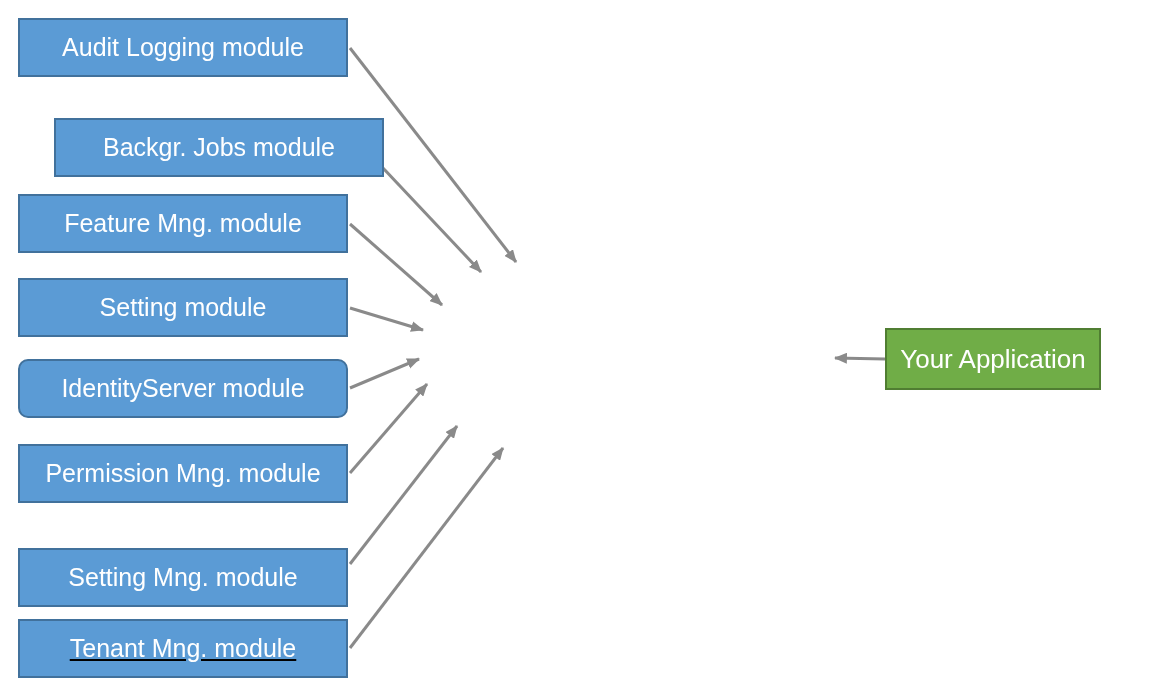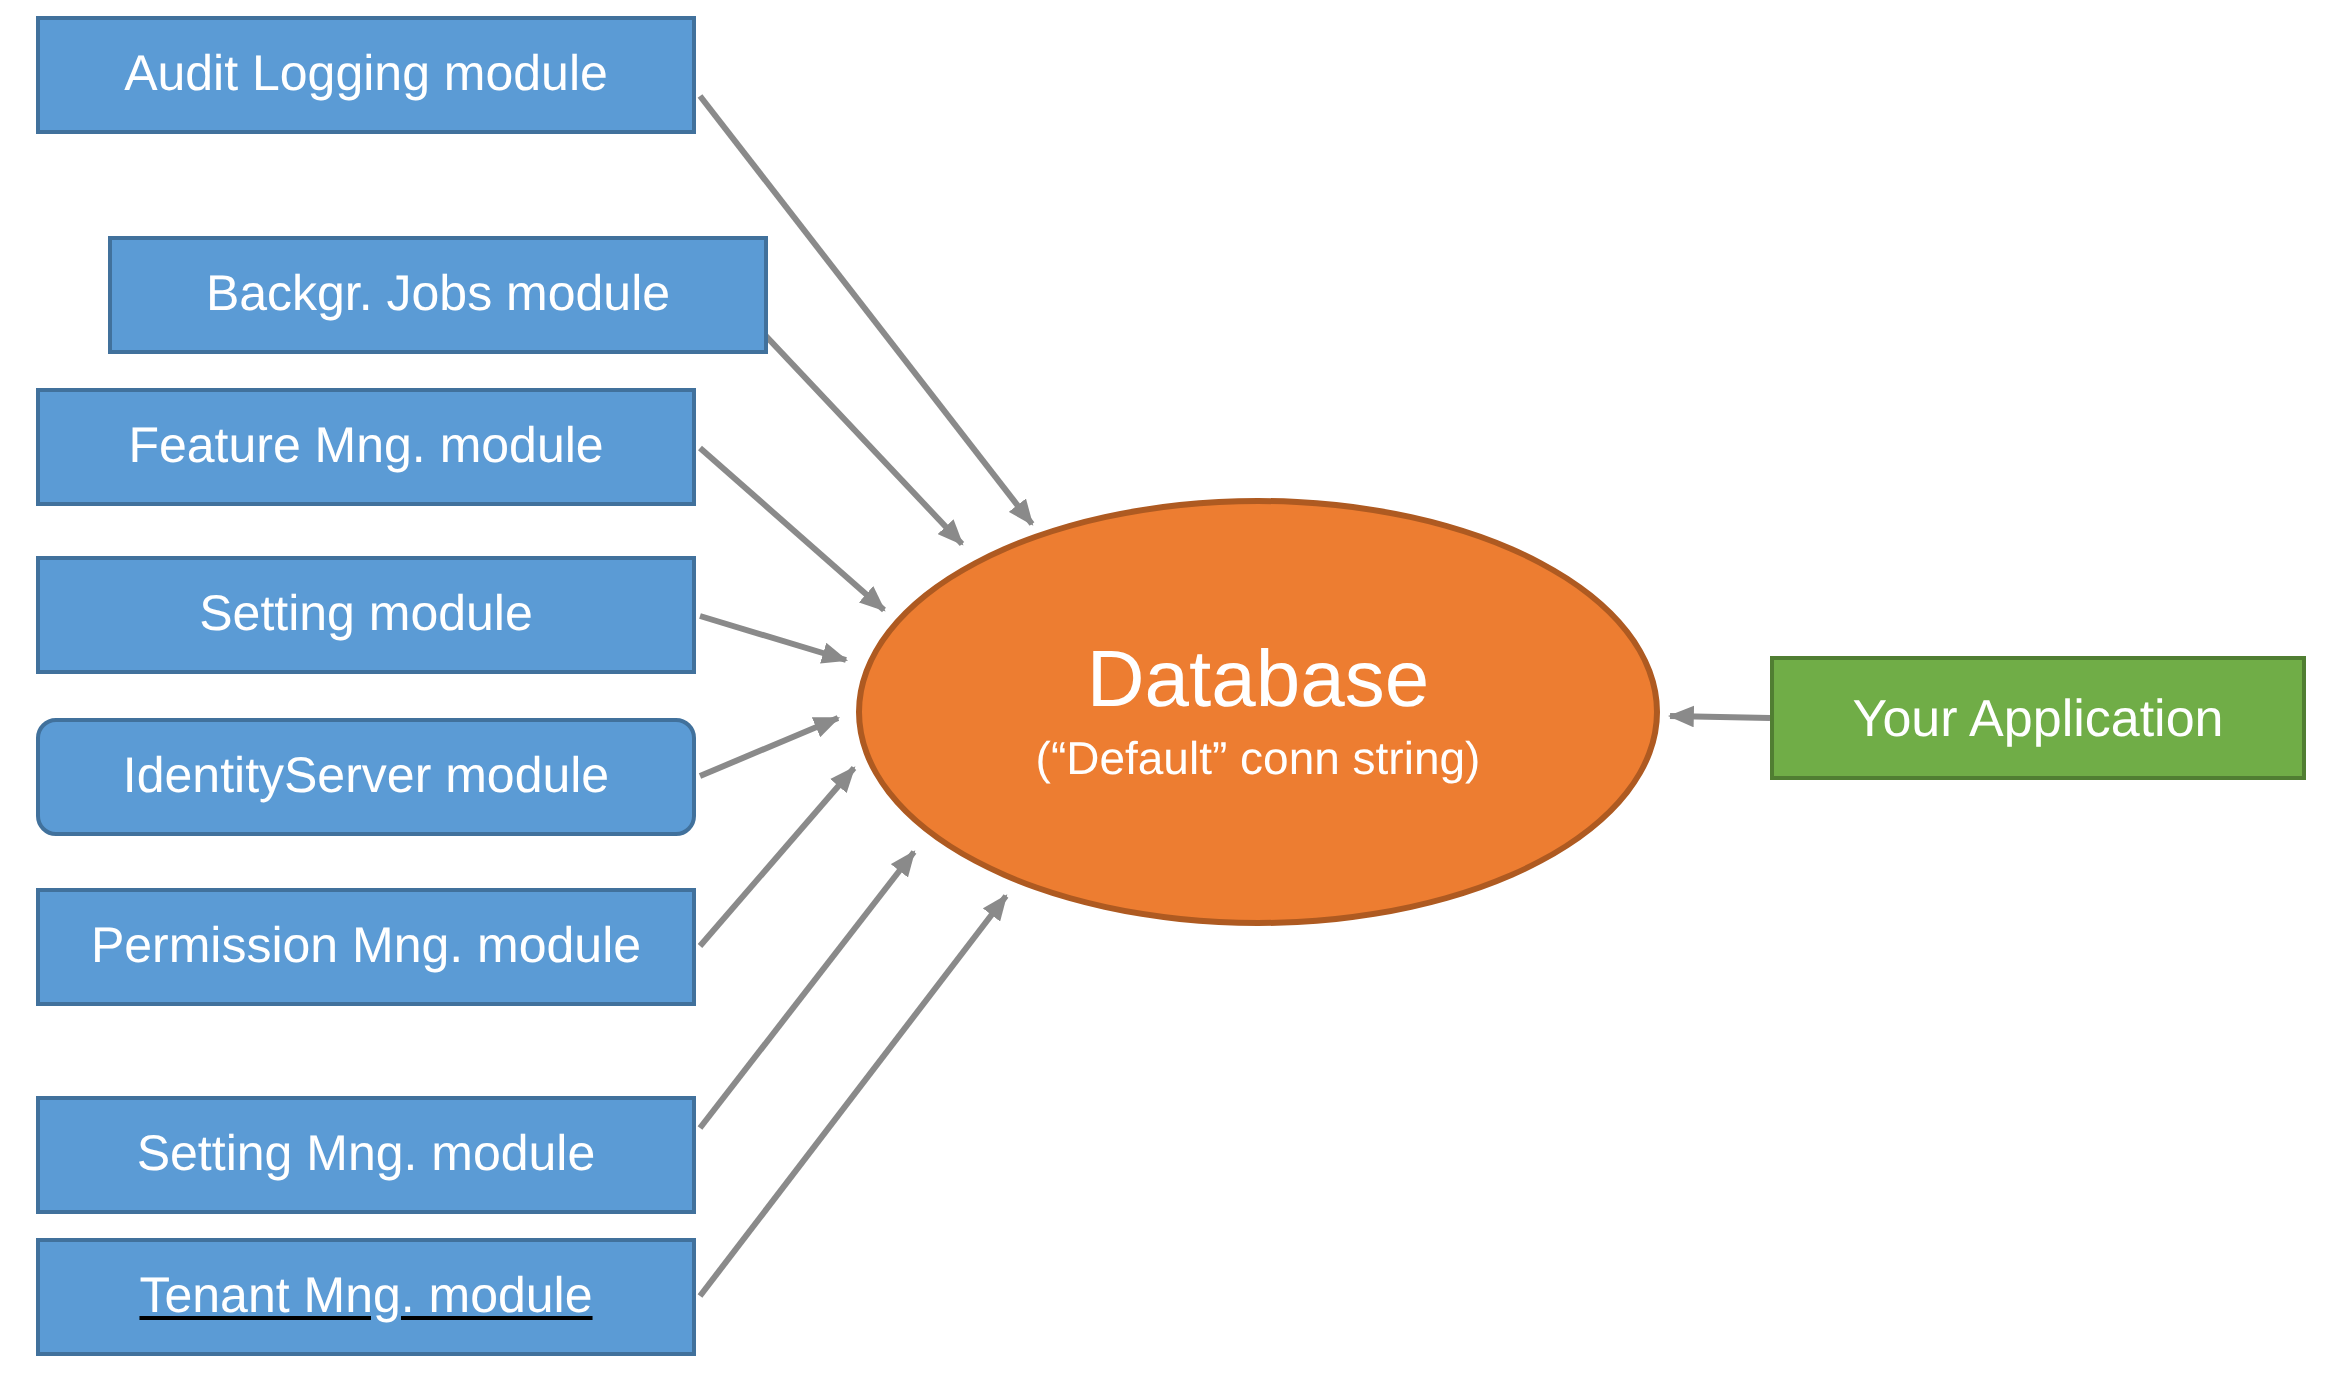--- a/index.html
+++ b/index.html
@@ -59,21 +59,21 @@
   .db-subtitle {
     color: var(--label-text);
     font-size: 23px;
     line-height: 1.1;
     white-space: nowrap;
   }
   .app-box {
     position: absolute;
     left: 885px;
     top: 328px;
-    width: 268px;
+    width: 216px;
     height: 62px;
     box-sizing: border-box;
     background: var(--app-fill);
     border: 2px solid var(--app-border);
     display: flex;
     align-items: center;
     justify-content: center;
   }
   .app-box span {
     color: var(--label-text);
@@ -97,21 +97,21 @@
       <line x1="350" y1="224" x2="442" y2="305" stroke="#8A8A8A" stroke-width="3" marker-end="url(#arrowhead)"></line>
       <line x1="350" y1="308" x2="423" y2="330" stroke="#8A8A8A" stroke-width="3" marker-end="url(#arrowhead)"></line>
       <line x1="350" y1="388" x2="419" y2="359" stroke="#8A8A8A" stroke-width="3" marker-end="url(#arrowhead)"></line>
       <line x1="350" y1="473" x2="427" y2="384" stroke="#8A8A8A" stroke-width="3" marker-end="url(#arrowhead)"></line>
       <line x1="350" y1="564" x2="457" y2="426" stroke="#8A8A8A" stroke-width="3" marker-end="url(#arrowhead)"></line>
       <line x1="350" y1="648" x2="503" y2="448" stroke="#8A8A8A" stroke-width="3" marker-end="url(#arrowhead)"></line>
       <line x1="885" y1="359" x2="835" y2="358" stroke="#8A8A8A" stroke-width="3" marker-end="url(#arrowhead)"></line>
     </svg>
 
   <div id="modules-container">
-      <div class="module-box" style="top: 8px; text-align: center;">
+      <div class="module-box" style="top: 18px; text-align: center;">
         <span>Audit Logging module</span>
       </div>
       <div class="module-box" style="top: 118px; margin-left: 36px;">
         <span>Backgr. Jobs module</span>
       </div>
       <div class="module-box" style="top: 194px; justify-content: center;">
         <span>Feature Mng. module</span>
       </div>
       <div class="module-box" style="top: 278px;">
         <span>Setting module</span>
@@ -123,22 +123,18 @@
         <span>Permission Mng. module</span>
       </div>
       <div class="module-box" style="top: 548px; align-items: center;">
         <span>Setting Mng. module</span>
       </div>
       <div class="module-box" style="top: 619px; text-decoration: underline;">
         <span>Tenant Mng. module</span>
       </div>
     </div>
 
-  <div class="db-ellipse">
-    <div class="db-title">Database</div>
-    <div class="db-subtitle">(“Default” conn string)</div>
-  </div>
 
   <div class="app-box">
     <span>Your Application</span>
   </div>
 
 </div>
 
 </body></html>

